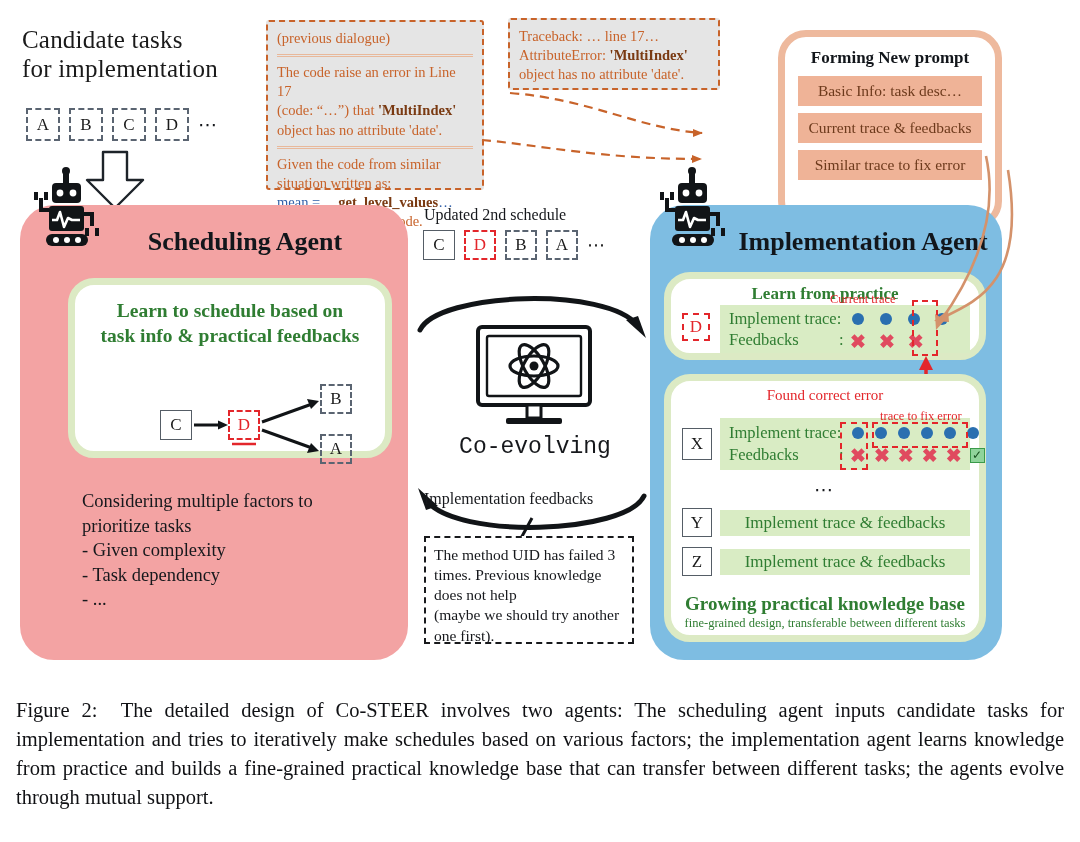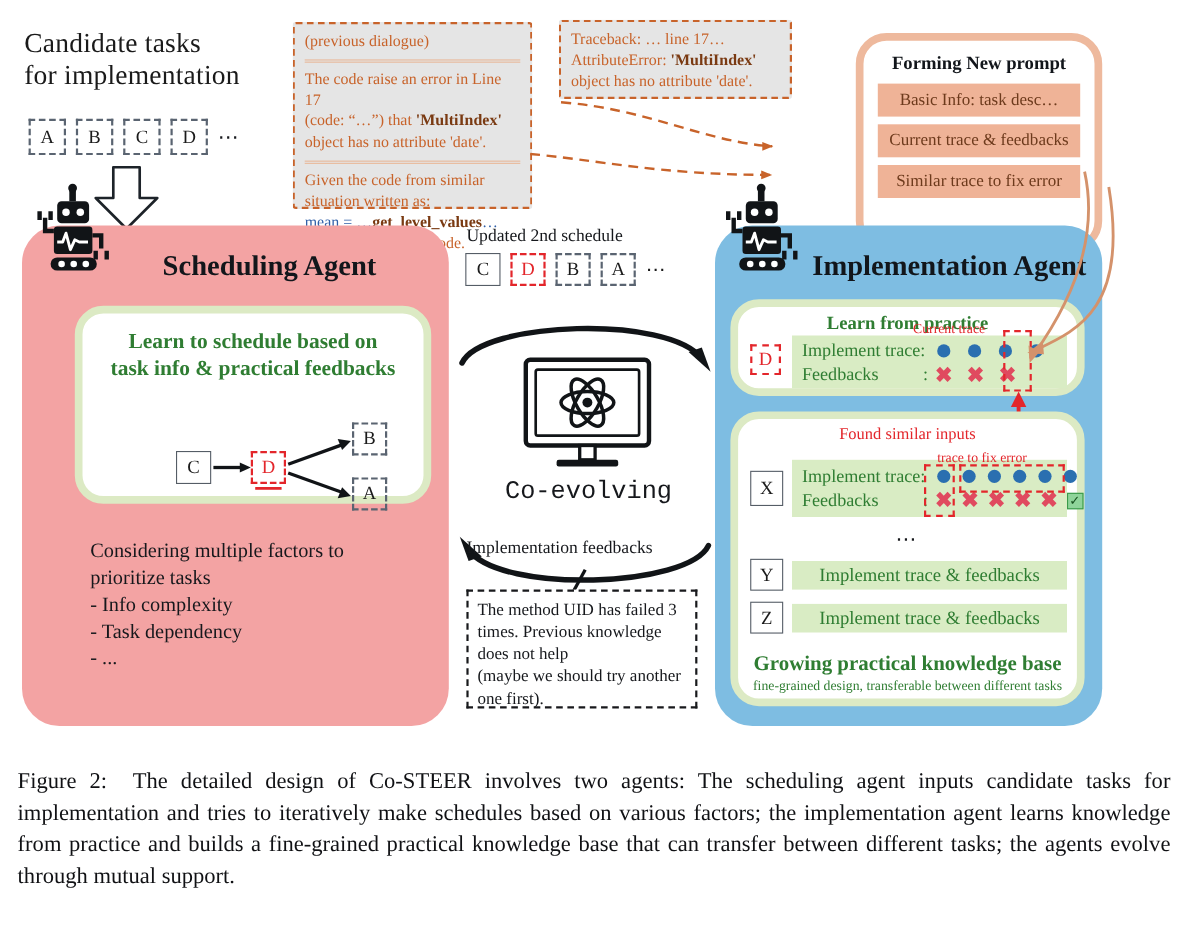--- a/index.html
+++ b/index.html
@@ -199,21 +199,21 @@
       <polygon points="159,9 147,7 151,17" fill="#111417"></polygon>
       <line x1="102" y1="38" x2="152" y2="56" stroke="#111417" stroke-width="3"></line>
       <polygon points="159,59 147,61 151,51" fill="#111417"></polygon>
       <line x1="72" y1="52" x2="96" y2="52" stroke="#e3262b" stroke-width="2.5"></line>
     </svg>
   </div>
 
   <div class="abs body-text" style="left:82px;top:489px;width:300px;">
     <div>Considering multiple factors to</div>
     <div>prioritize tasks</div>
-    <div>- Info complexity</div>
+    <div>- Given complexity</div>
     <div>- Task dependency</div>
     <div>- ...</div>
   </div>
 
   <div class="abs center-label" style="left:424px;top:206px;width:220px;">Updated 2nd schedule</div>
 
   <div class="abs" style="left:423px;top:230px;display:flex;align-items:center;gap:9px;">
     <span class="chip chip-solid" style="width:32px;height:30px;">
         <span>C</span>
       </span>
@@ -326,21 +326,21 @@
     <path d="M196,6 C210,70 180,130 150,172" fill="none" stroke="#d4926b" stroke-width="2.6"></path>
     <polygon points="146,180 145,164 155,170" fill="#d4926b"></polygon>
   </svg>
 
   <svg class="abs" style="left:900px;top:350px;" width="60" height="60">
     <line x1="26" y1="52" x2="26" y2="16" stroke="#e3262b" stroke-width="3.5"></line>
     <polygon points="26,6 19,20 33,20" fill="#e3262b"></polygon>
   </svg>
 
   <div class="abs inner-card" style="left:664px;top:374px;width:322px;height:268px;">
-    <div class="red-mid" style="text-align:center;margin-top:6px;">Found similar inputs</div>
+    <div class="red-mid" style="text-align:center;margin-top:6px;">Found correct error</div>
   </div>
 
   <div class="abs chip chip-solid" style="left:682px;top:428px;width:30px;height:32px;">
       <span>X</span>
     </div>
 
   <div class="abs trace-band" style="left:720px;top:418px;width:250px;height:52px;">
     <div class="abs trace-label" style="left:9px;top:5px;">Implement trace:</div>
     <div class="abs trace-label" style="left:9px;top:27px;">Feedbacks</div>
     <div class="abs trace-label" style="left:119px;top:27px;">:</div>
@@ -356,21 +356,21 @@
     <div class="abs" style="left:130px;top:28px;display:flex;gap:8px;align-items:center;">
       <span class="xmark">✖</span>
       <span class="xmark">✖</span>
       <span class="xmark">✖</span>
       <span class="xmark">✖</span>
       <span class="xmark">✖</span>
       <span class="okmark">✓</span>
     </div>
   </div>
 
-  <div class="abs red-small" style="left:852px;top:409px;">trace to fix error</div>
+  <div class="abs red-small" style="left:880px;top:409px;">trace to fix error</div>
   <div class="abs red-dash-box" style="left:872px;top:422px;width:96px;height:26px;"></div>
   <div class="abs red-dash-box" style="left:840px;top:422px;width:28px;height:48px;"></div>
 
   <div class="abs" style="left:664px;top:478px;width:322px;text-align:center;font-size:19px;letter-spacing:3px;color:#16181c;">⋯</div>
 
   <div class="abs chip chip-solid" style="left:682px;top:508px;width:30px;height:29px;">
       <span>Y</span>
     </div>
   <div class="abs row-chip-band" style="left:720px;top:510px;width:250px;height:26px;">
       <span>Implement trace &amp; feedbacks</span>

